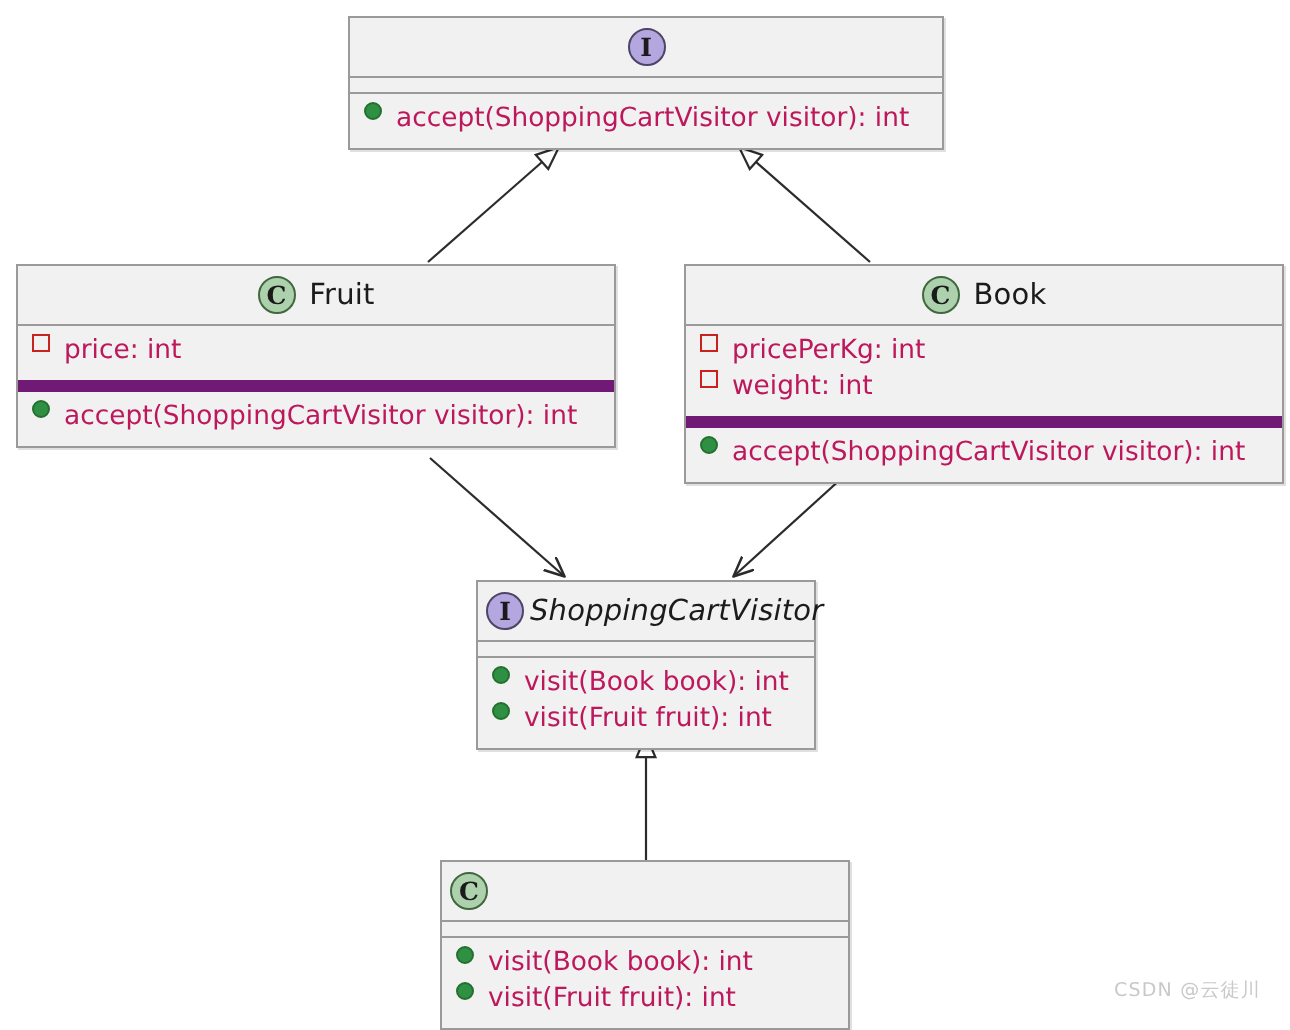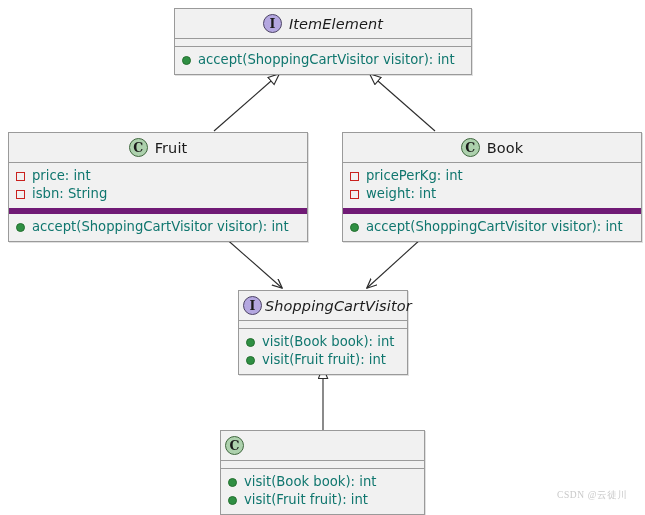--- a/index.html
+++ b/index.html
@@ -34,22 +34,22 @@
   .uml-title.italic{font-style:italic;}
   .spacer-row{
     height:7px;border-bottom:1px solid #9a9a9a;background:#f1f1f1;
   }
   .uml-section{
     padding:4px 6px 5px 6px;
     background:#f1f1f1;
   }
   .uml-section.bordered{border-bottom:6px solid #701a75;}
   .member{
-    display:flex;align-items:center;gap:6px;
-    font-size:13.2px;color:#0f766e;
+    display:flex;align-items:flex-start;gap:6px;
+    font-size:13.2px;color:#be185d;
     line-height:18px;white-space:nowrap;
   }
 
   
   .ico{
     width:19px;height:19px;border-radius:50%;
     display:inline-flex;align-items:center;justify-content:center;
     font-size:12.5px;font-weight:bold;color:#1a1a1a;
     font-family:"DejaVu Serif","Liberation Serif",serif;
     flex:0 0 auto;box-sizing:border-box;
@@ -101,45 +101,40 @@
      ShoppingCartVisitor (dependency) --&gt;
     <line x1="432" y1="229" x2="367" y2="288" stroke="#2b2b2b" stroke-width="1.1" marker-end="url(#openArrow)"></line>
 
      ShoppingCartVisitor (realization) --&gt;
     <line x1="323" y1="430" x2="323" y2="368" stroke="#2b2b2b" stroke-width="1.1" marker-end="url(#hollowTri)"></line>
   </svg>
 
   <div class="uml-box" style="left:174px;top:8px;width:298px;">
     <div class="uml-header">
       <span class="ico iface">I</span>
-      <span class="uml-title italic">ItemElement</span>
     </div>
     <div class="spacer-row"></div>
     <div class="uml-section">
       <div class="member">
         <span class="mk method"></span>
         <span>accept(ShoppingCartVisitor visitor): int</span>
       </div>
     </div>
   </div>
 
   <div class="uml-box" style="left:8px;top:132px;width:300px;">
     <div class="uml-header">
       <span class="ico cls">C</span>
       <span class="uml-title">Fruit</span>
     </div>
     <div class="uml-section bordered">
       <div class="member">
         <span class="mk field"></span>
         <span>price: int</span>
       </div>
-      <div class="member">
-        <span class="mk field"></span>
-        <span>isbn: String</span>
-      </div>
     </div>
     <div class="uml-section">
       <div class="member">
         <span class="mk method"></span>
         <span>accept(ShoppingCartVisitor visitor): int</span>
       </div>
     </div>
   </div>
 
   <div class="uml-box" style="left:342px;top:132px;width:300px;">
@@ -193,15 +188,15 @@
         <span class="mk method"></span>
         <span>visit(Book book): int</span>
       </div>
       <div class="member">
         <span class="mk method"></span>
         <span>visit(Fruit fruit): int</span>
       </div>
     </div>
   </div>
 
-  <div class="watermark" style="left:557px;top:489px;font-family:Liberation Serif, serif;">CSDN @云徒川</div>
+  <div class="watermark" style="left:557px;top:489px;">CSDN @云徒川</div>
 
 </div>
 
 </body></html>

